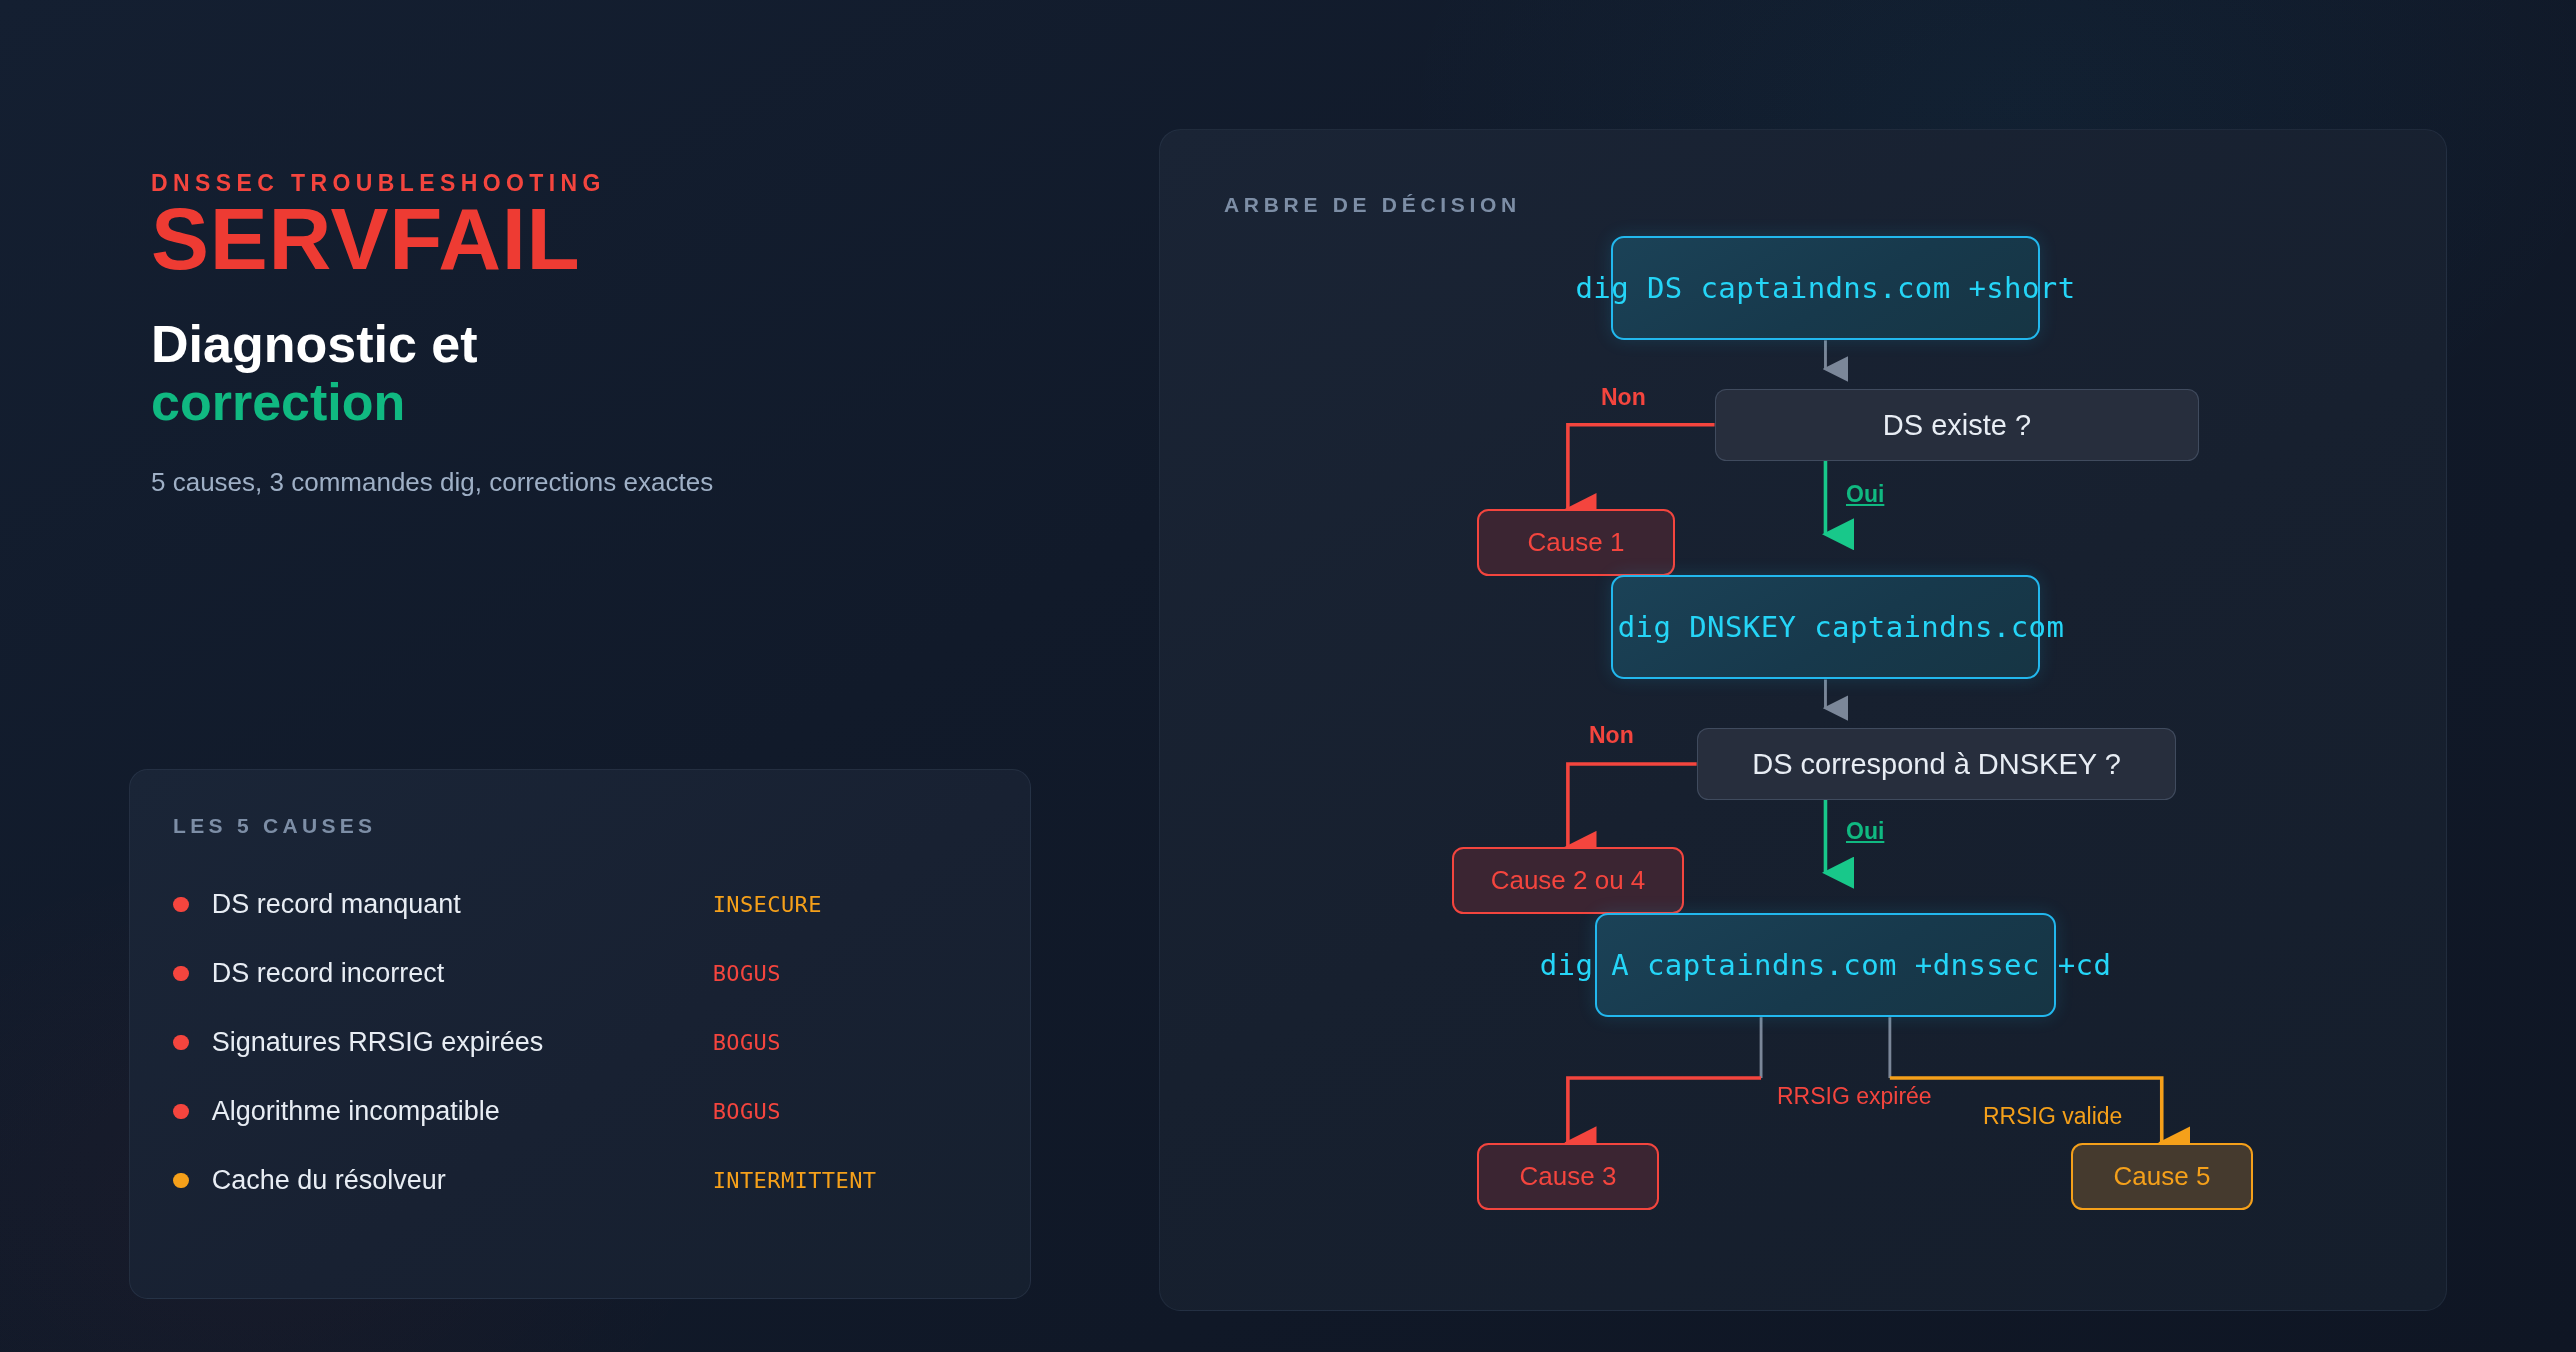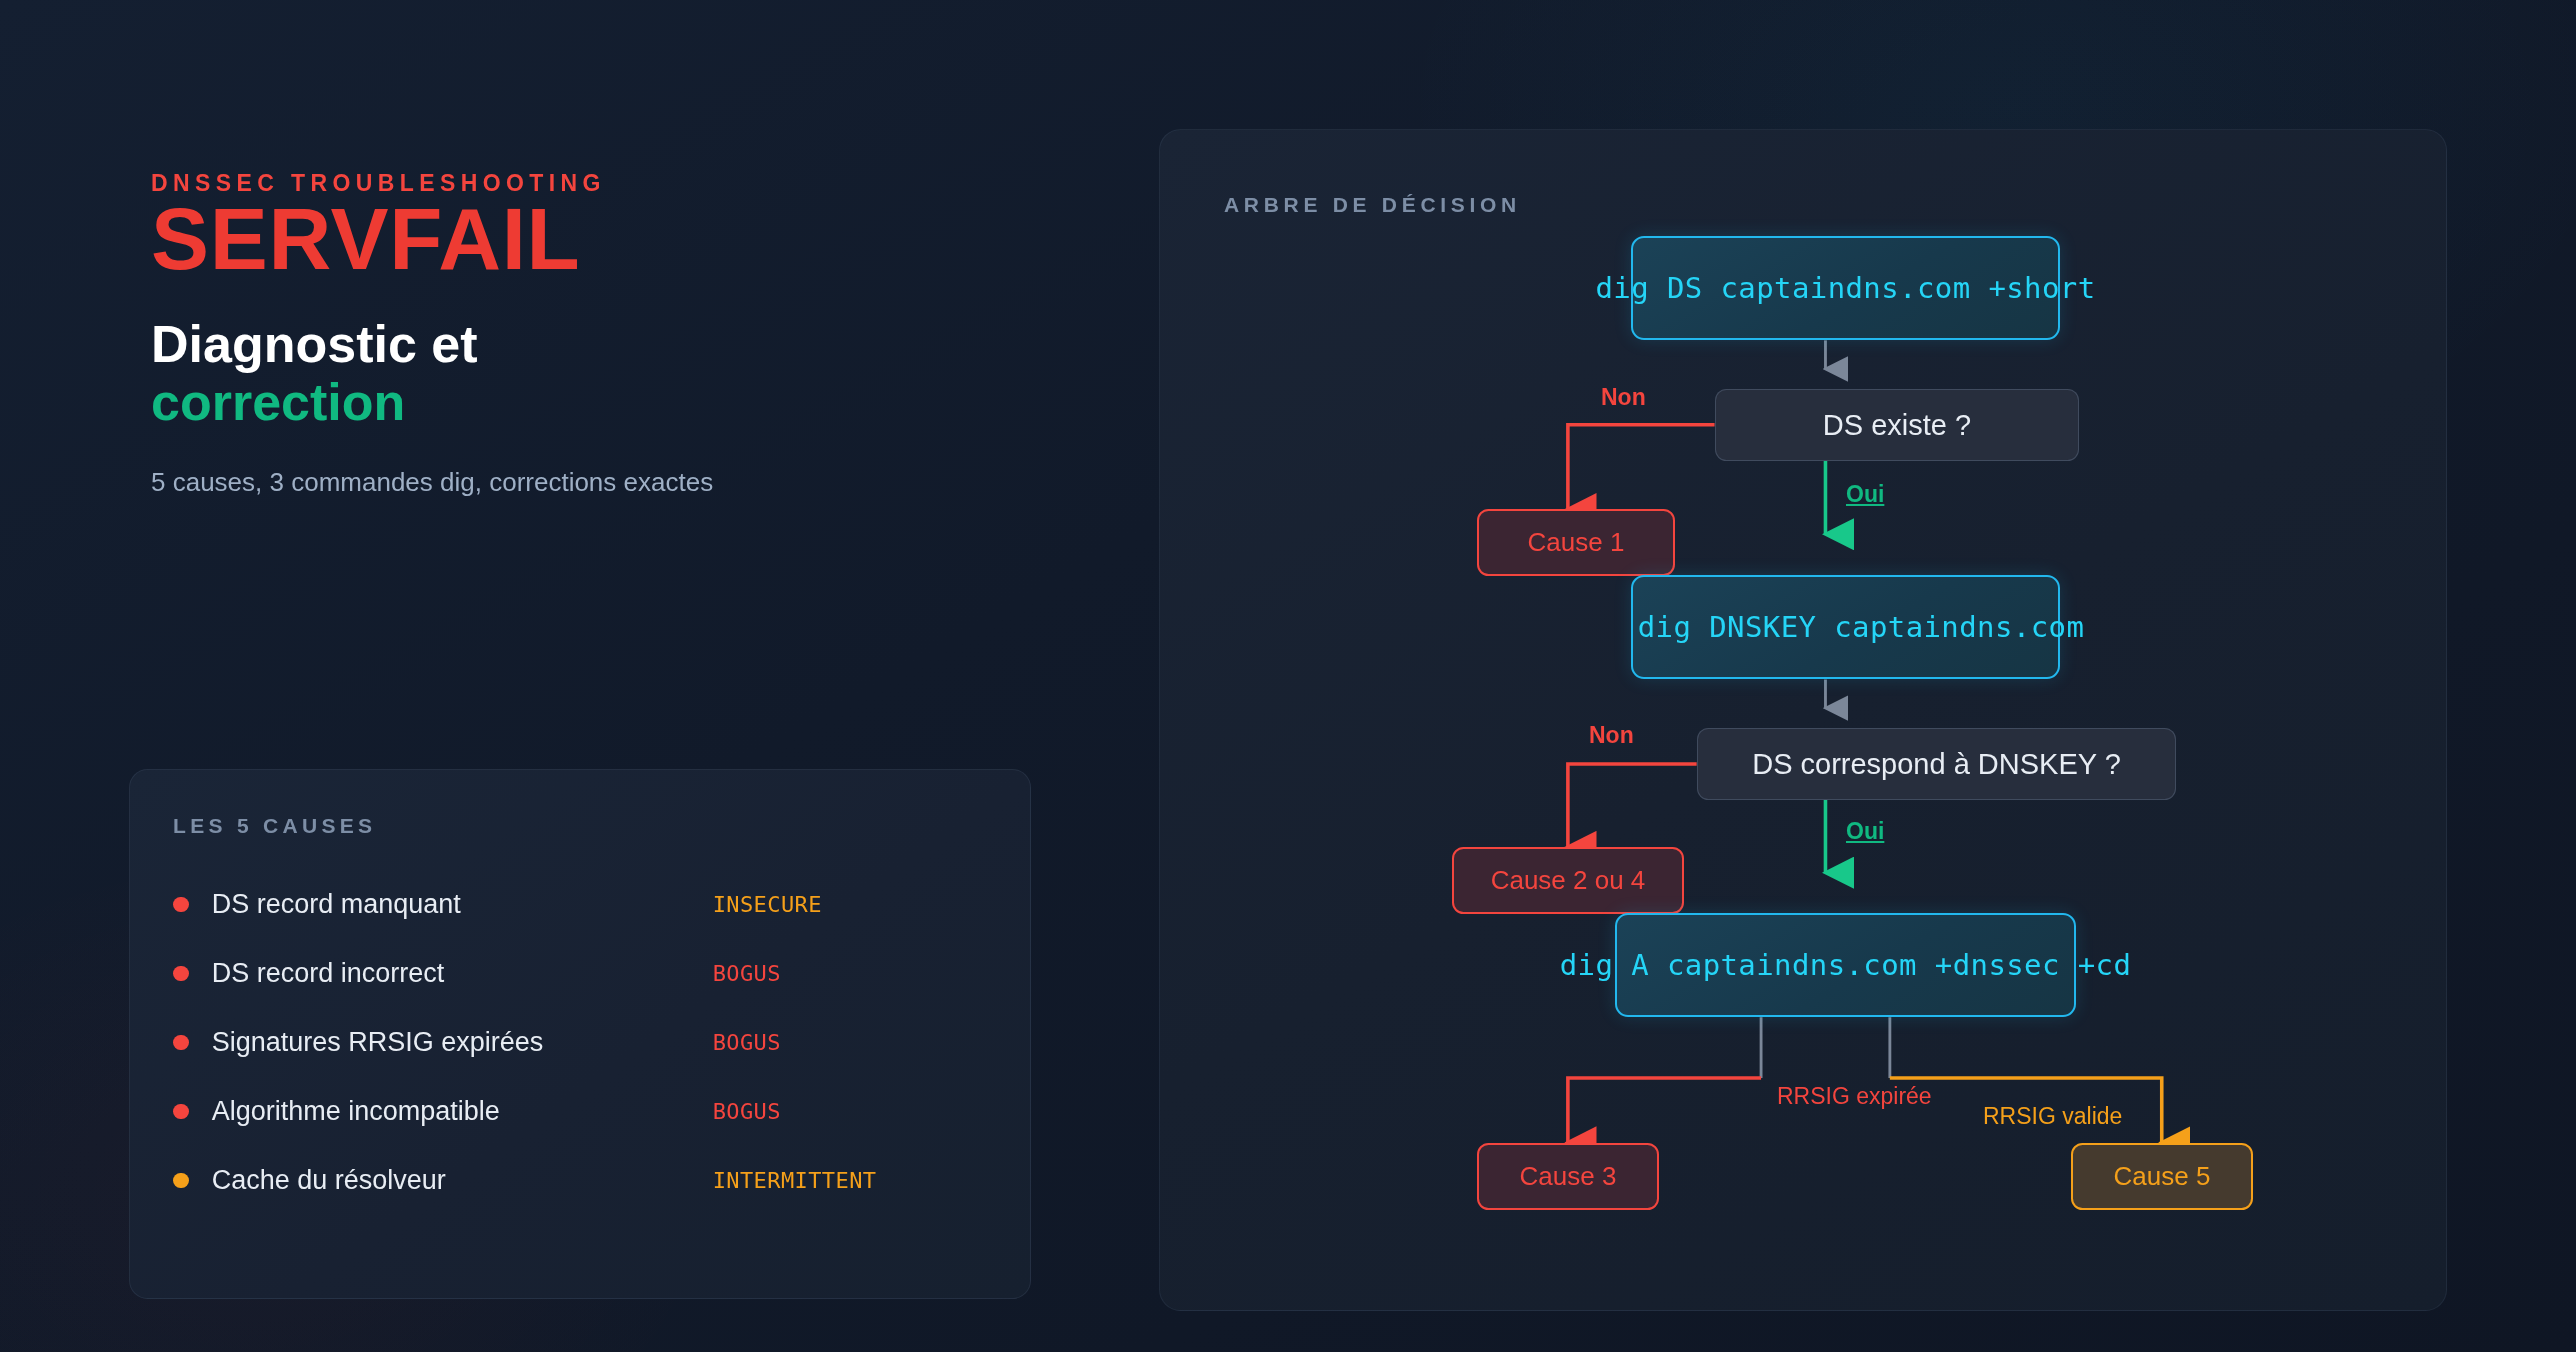--- a/index.html
+++ b/index.html
@@ -86,21 +86,20 @@
   .wires { position:absolute; left:0; top:0; width:1288px; height:1182px; }
 
   
   .node { position:absolute; display:flex; align-items:center; justify-content:center; }
 
   .cmd-node {
     border-radius:13px;
     border:2.9px solid #22b8ee;
     background:linear-gradient(150deg, #1b4257 0%, #17394c 55%, #163544 100%);
     box-shadow:0 0 18.6px rgba(34,184,238,.16);
-    margin-left:20px;
   }
   .cmd-text {
     font-family:"DejaVu Sans Mono", monospace;
     font-size:29px; color:#25d5f7; letter-spacing:0.4px; white-space:nowrap;
   }
 
   .dec-node {
     border-radius:11.4px;
     border:0.7px solid rgba(138,160,190,.26);
     background:#272e3d;
@@ -214,21 +213,21 @@
 
       <path d="M840,1325 L570,1325 L570,1415" stroke="#f4453e" stroke-width="5" fill="none" marker-end="url(#ah-red)"></path>
 
       <path d="M1020,1325 L1400,1325 L1400,1415" stroke="#f5a01a" stroke-width="5" fill="none" marker-end="url(#ah-amber)"></path>
     </svg>
 
     <div class="node cmd-node" style="left:451px; top:106px; width:429px; height:104px;">
       <span class="cmd-text">dig DS captaindns.com +short</span>
     </div>
 
-    <div class="node dec-node" style="left:555px; top:259px; width:364px; height:72px;">
+    <div class="node dec-node" style="left:555px; top:259px; width:484px; height:72px;">
       <span class="dec-text">DS existe ?</span>
     </div>
     <div class="edge-label no" style="left:441px; top:254px;">Non</div>
     <div class="edge-label yes" style="left:686px; top:351px;">Oui</div>
 
     <div class="node cause-node red" style="left:317px; top:379px; width:198px; height:67px;">
       <span class="cn-text">Cause 1</span>
     </div>
 
     <div class="node cmd-node" style="left:451px; top:445px; width:429px; height:104px;padding-left:31px;">

